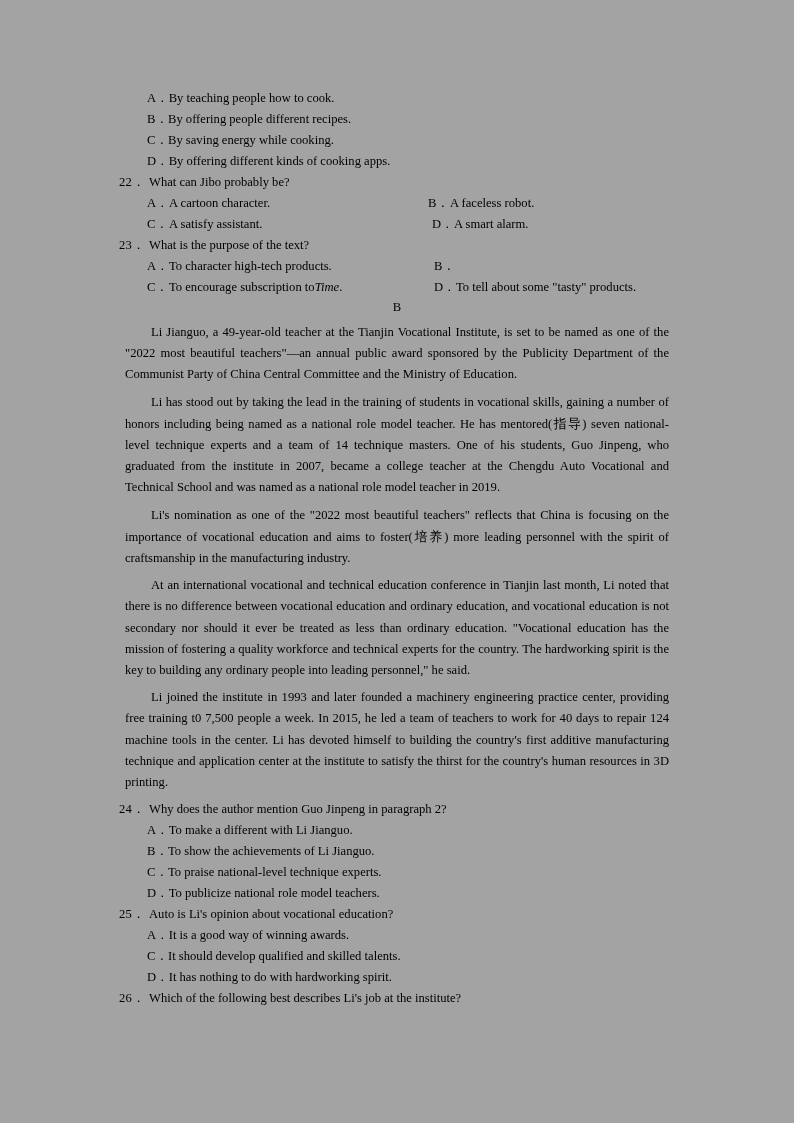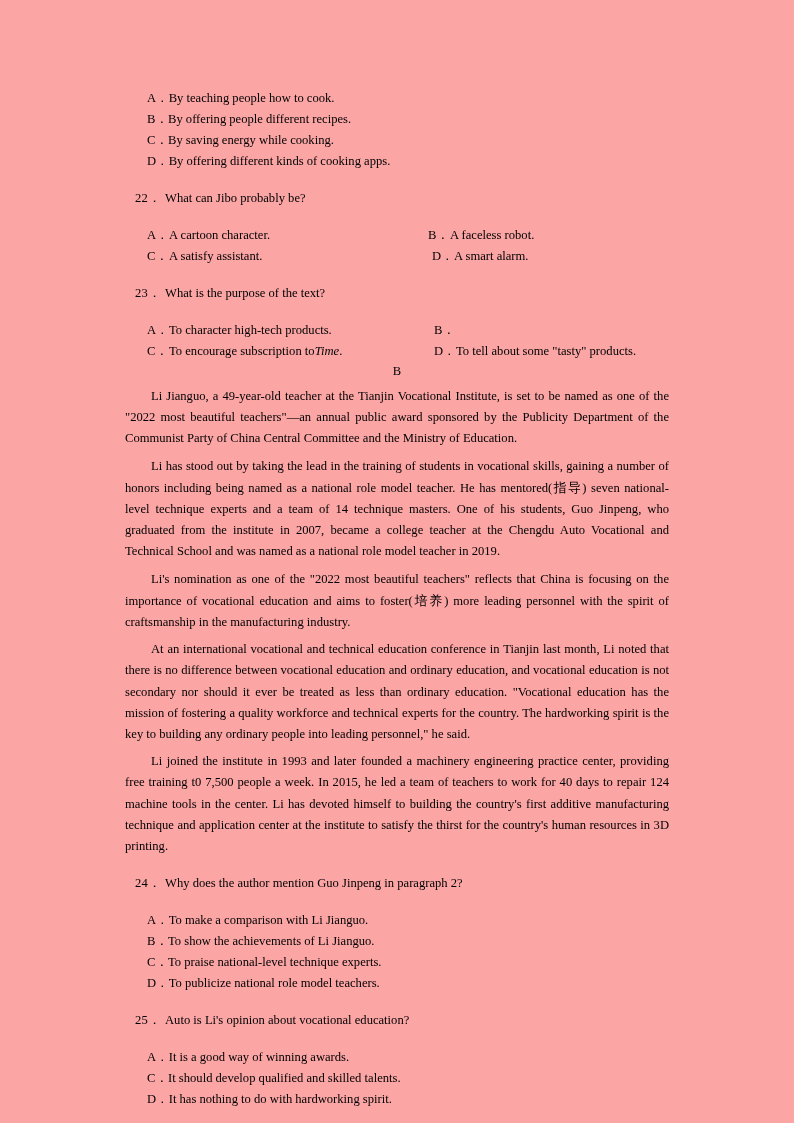--- a/index.html
+++ b/index.html
@@ -8,37 +8,37 @@
     background: #ffffff;
   }
   body {
     font-family: "Liberation Serif", "DejaVu Serif", serif;
     color: #000000;
   }
   .page {
     position: relative;
     width: 794px;
     height: 1123px;
-    background: #fca5a5;
+    background: #a3a3a3;
     overflow: hidden;
     box-sizing: border-box;
   }
   .content {
     position: absolute;
     left: 119px;
     top: 88px;
     width: 556px;
   }
 
   
   .q-line {
     font-size: 12.6px;
     line-height: 21px;
     white-space: nowrap;
-    margin: 16px;
+    margin: 0;
   }
   .q-num {
     display: inline-block;
     width: 30px;
     text-align: left;
     letter-spacing: 0.3px;
   }
   .q-text { }
 
   
@@ -163,21 +163,21 @@
 
     <p class="para"><span>Li's nomination as one of the "2022 most beautiful teachers" reflects that China is focusing on the importance of vocational education and aims to foster(</span><span class="cjk">培养</span><span>)   more leading personnel with the spirit of craftsmanship in the manufacturing industry.</span></p>
 
     <p class="para">At an international vocational and technical education conference in Tianjin last month, Li noted that there is no difference between vocational education and ordinary education, and vocational education is not secondary nor should it ever be treated as less than ordinary education. "Vocational education has the mission of fostering a quality workforce and technical experts for the country. The hardworking spirit is the key to building any ordinary people into leading personnel," he said.</p>
 
     <p class="para">Li joined the institute in 1993 and later founded a machinery engineering practice center, providing free training t0 7,500 people a week. In 2015, he led a team of teachers to work for 40 days to repair 124 machine tools in the center. Li has devoted himself to building the country's first additive manufacturing technique and application center at the institute to satisfy the thirst for the country's human resources in 3D printing.</p>
 
     <div class="q-line">
       <span class="q-num">24．</span><span class="q-text">Why does the author mention Guo Jinpeng in paragraph 2?</span>
     </div>
-    <div class="opt-single">A．To make a comparison with Li Jianguo.</div>
+    <div class="opt-single">A．To make a different with Li Jianguo.</div>
     <div class="opt-single">B．To show the achievements of Li Jianguo.</div>
     <div class="opt-single">C．To praise national-level technique experts.</div>
     <div class="opt-single">D．To publicize national role model teachers.</div>
 
     <div class="q-line">
       <span class="q-num">25．</span><span class="q-text">Auto is Li's opinion about vocational education?</span>
     </div>
     <div class="opt-single">A．It is a good way of winning awards.</div>
     <div class="opt-single">C．It should develop qualified and skilled talents.</div>
     <div class="opt-single">D．It has nothing to do with hardworking spirit.</div>

